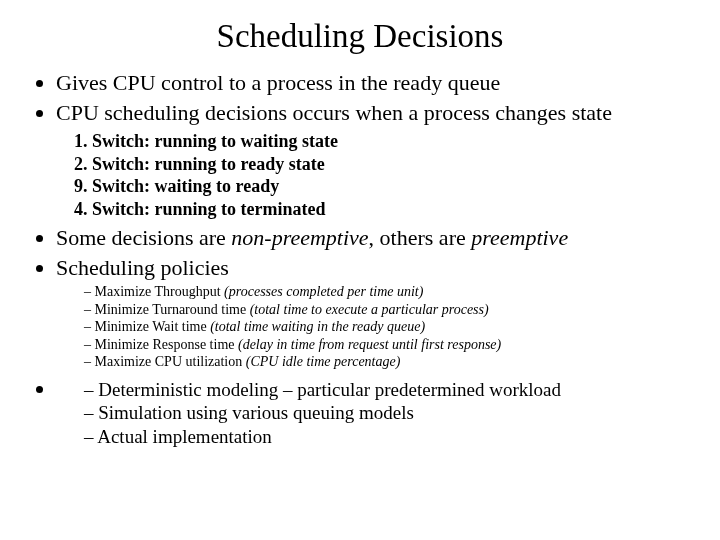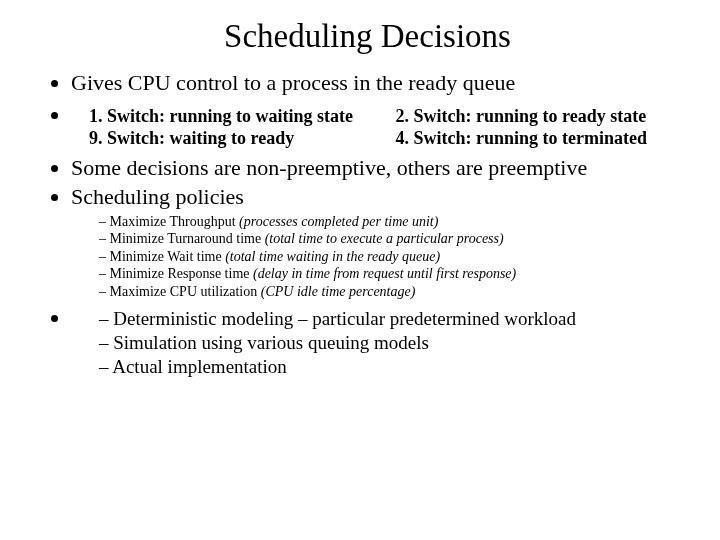--- a/index.html
+++ b/index.html
@@ -7,41 +7,40 @@
     padding: 0;
     width: 720px;
     height: 540px;
     background: #fff;
     font-family: "Times New Roman", Times, serif;
     color: #000;
     overflow: hidden;
   }
   .slide {
     padding: 18px 30px 0 30px;
-    margin-left: 15px;
   }
   .title {
     text-align: center;
     font-size: 33px;
     margin: 0 0 14px 0;
     font-weight: normal;
   }
   ul.top {
     list-style: disc;
     margin: 0 0 0 0;
     padding-left: 26px;
     font-size: 22px;
     line-height: 1.25;
   }
   ul.top > li {
     margin-bottom: 2px;
   }
   .switches {
     display: grid;
-    grid-template-columns: 1fr 1fr;
+    grid-template-columns: 1fr;
     column-gap: 12px;
     font-size: 18px;
     font-weight: bold;
     margin: 4px 0 4px 18px;
   }
   .switches div {
     white-space: nowrap;
   }
   ul.dash {
     list-style: none;
@@ -50,31 +49,32 @@
     font-size: 14px;
     line-height: 1.25;
   }
   ul.dash > li::before {
     content: "– ";
   }
   ul.dash.small {
     font-size: 19px;
   }
   .ital { font-style: italic; }
-  .nonpre { }
+  .nonpre { font-style: italic; }
 </style>
 </head>
 <body>
 
 <div class="slide">
   <h1 class="title">Scheduling Decisions</h1>
 
   <ul class="top">
     <li>Gives CPU control to a process in the ready queue</li>
     <li>
+      <span>CPU scheduling decisions occurs when a process changes state</span>
       <div class="switches">
         <div>1. Switch: running to waiting state</div>
         <div>2. Switch: running to ready state</div>
         <div>9. Switch: waiting to ready</div>
         <div>4. Switch: running to terminated</div>
       </div>
     </li>
     <li>
       <span>Some decisions are </span><span class="nonpre">non-preemptive</span><span>, others are </span><span class="nonpre">preemptive</span>
     </li>

